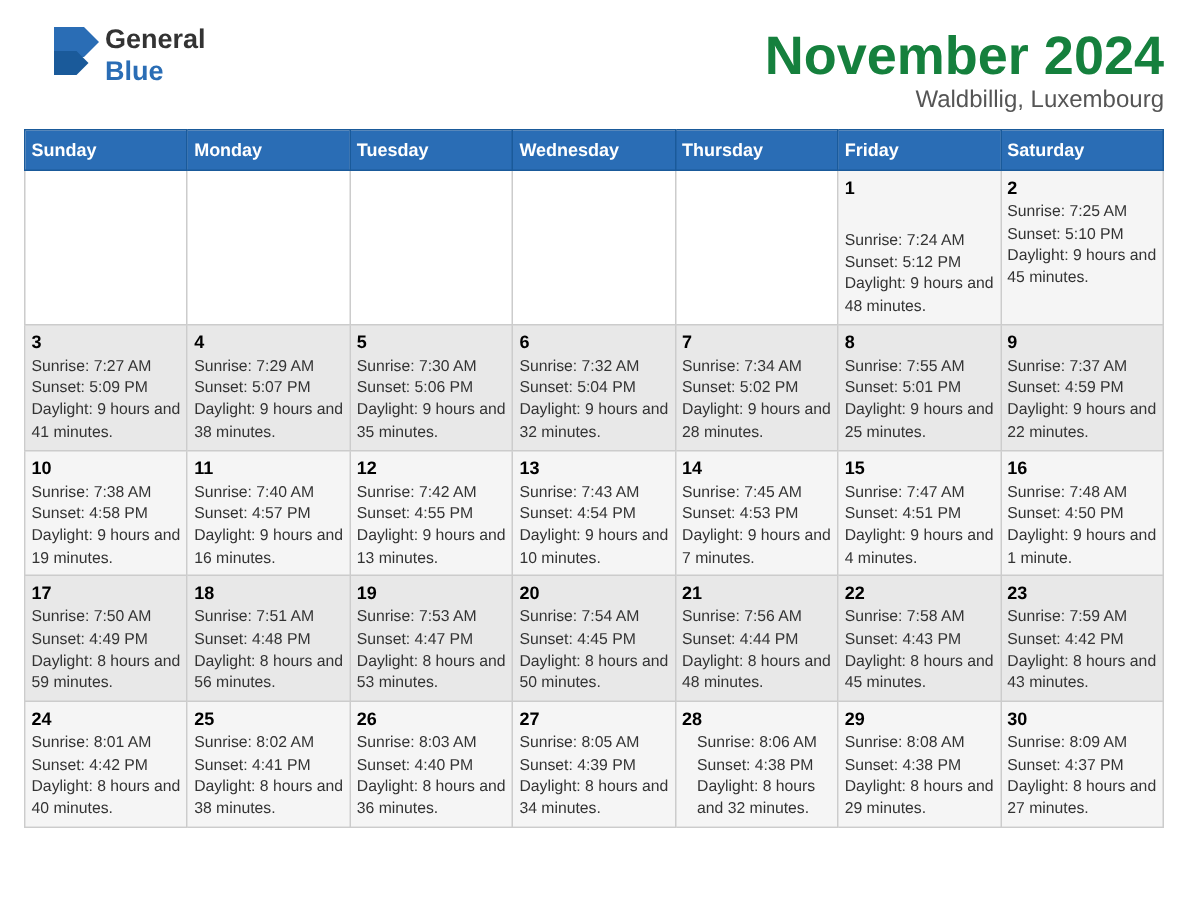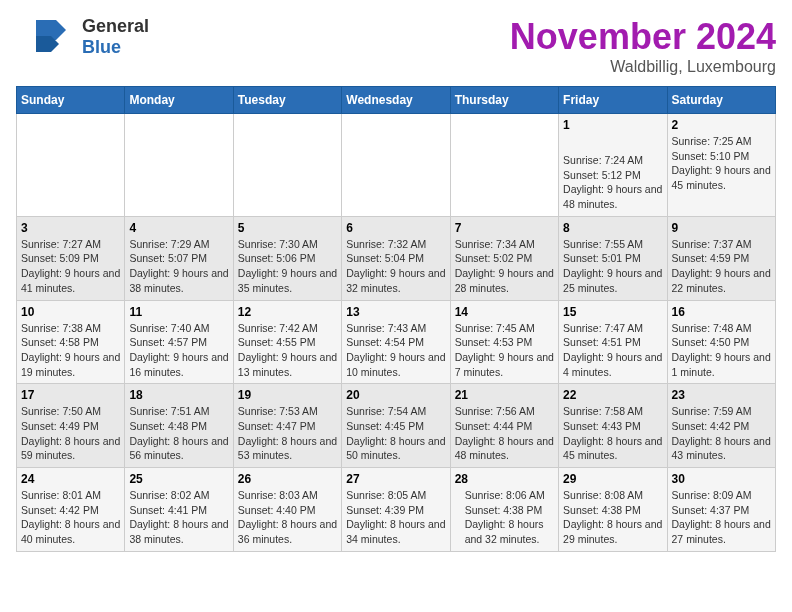--- a/index.html
+++ b/index.html
@@ -11,30 +11,30 @@
       padding: 16px;
     }
     .header-area {
       display: flex;
       justify-content: space-between;
       align-items: flex-start;
       margin-bottom: 10px;
     }
     .logo {
       display: flex;
-      align-items: flex-end;
-      gap: 16px;
+      align-items: flex-start;
+      gap: 4px;
     }
     .title-area {
       text-align: right;
     }
     .month-title {
       font-size: 36px;
       font-weight: bold;
-      color: #a21caf;
+      color: #15803d;
     }
     .location-title {
       font-size: 16px;
       color: #555;
     }
     table {
       width: 100%;
       border-collapse: collapse;
       font-size: 11px;
     }

